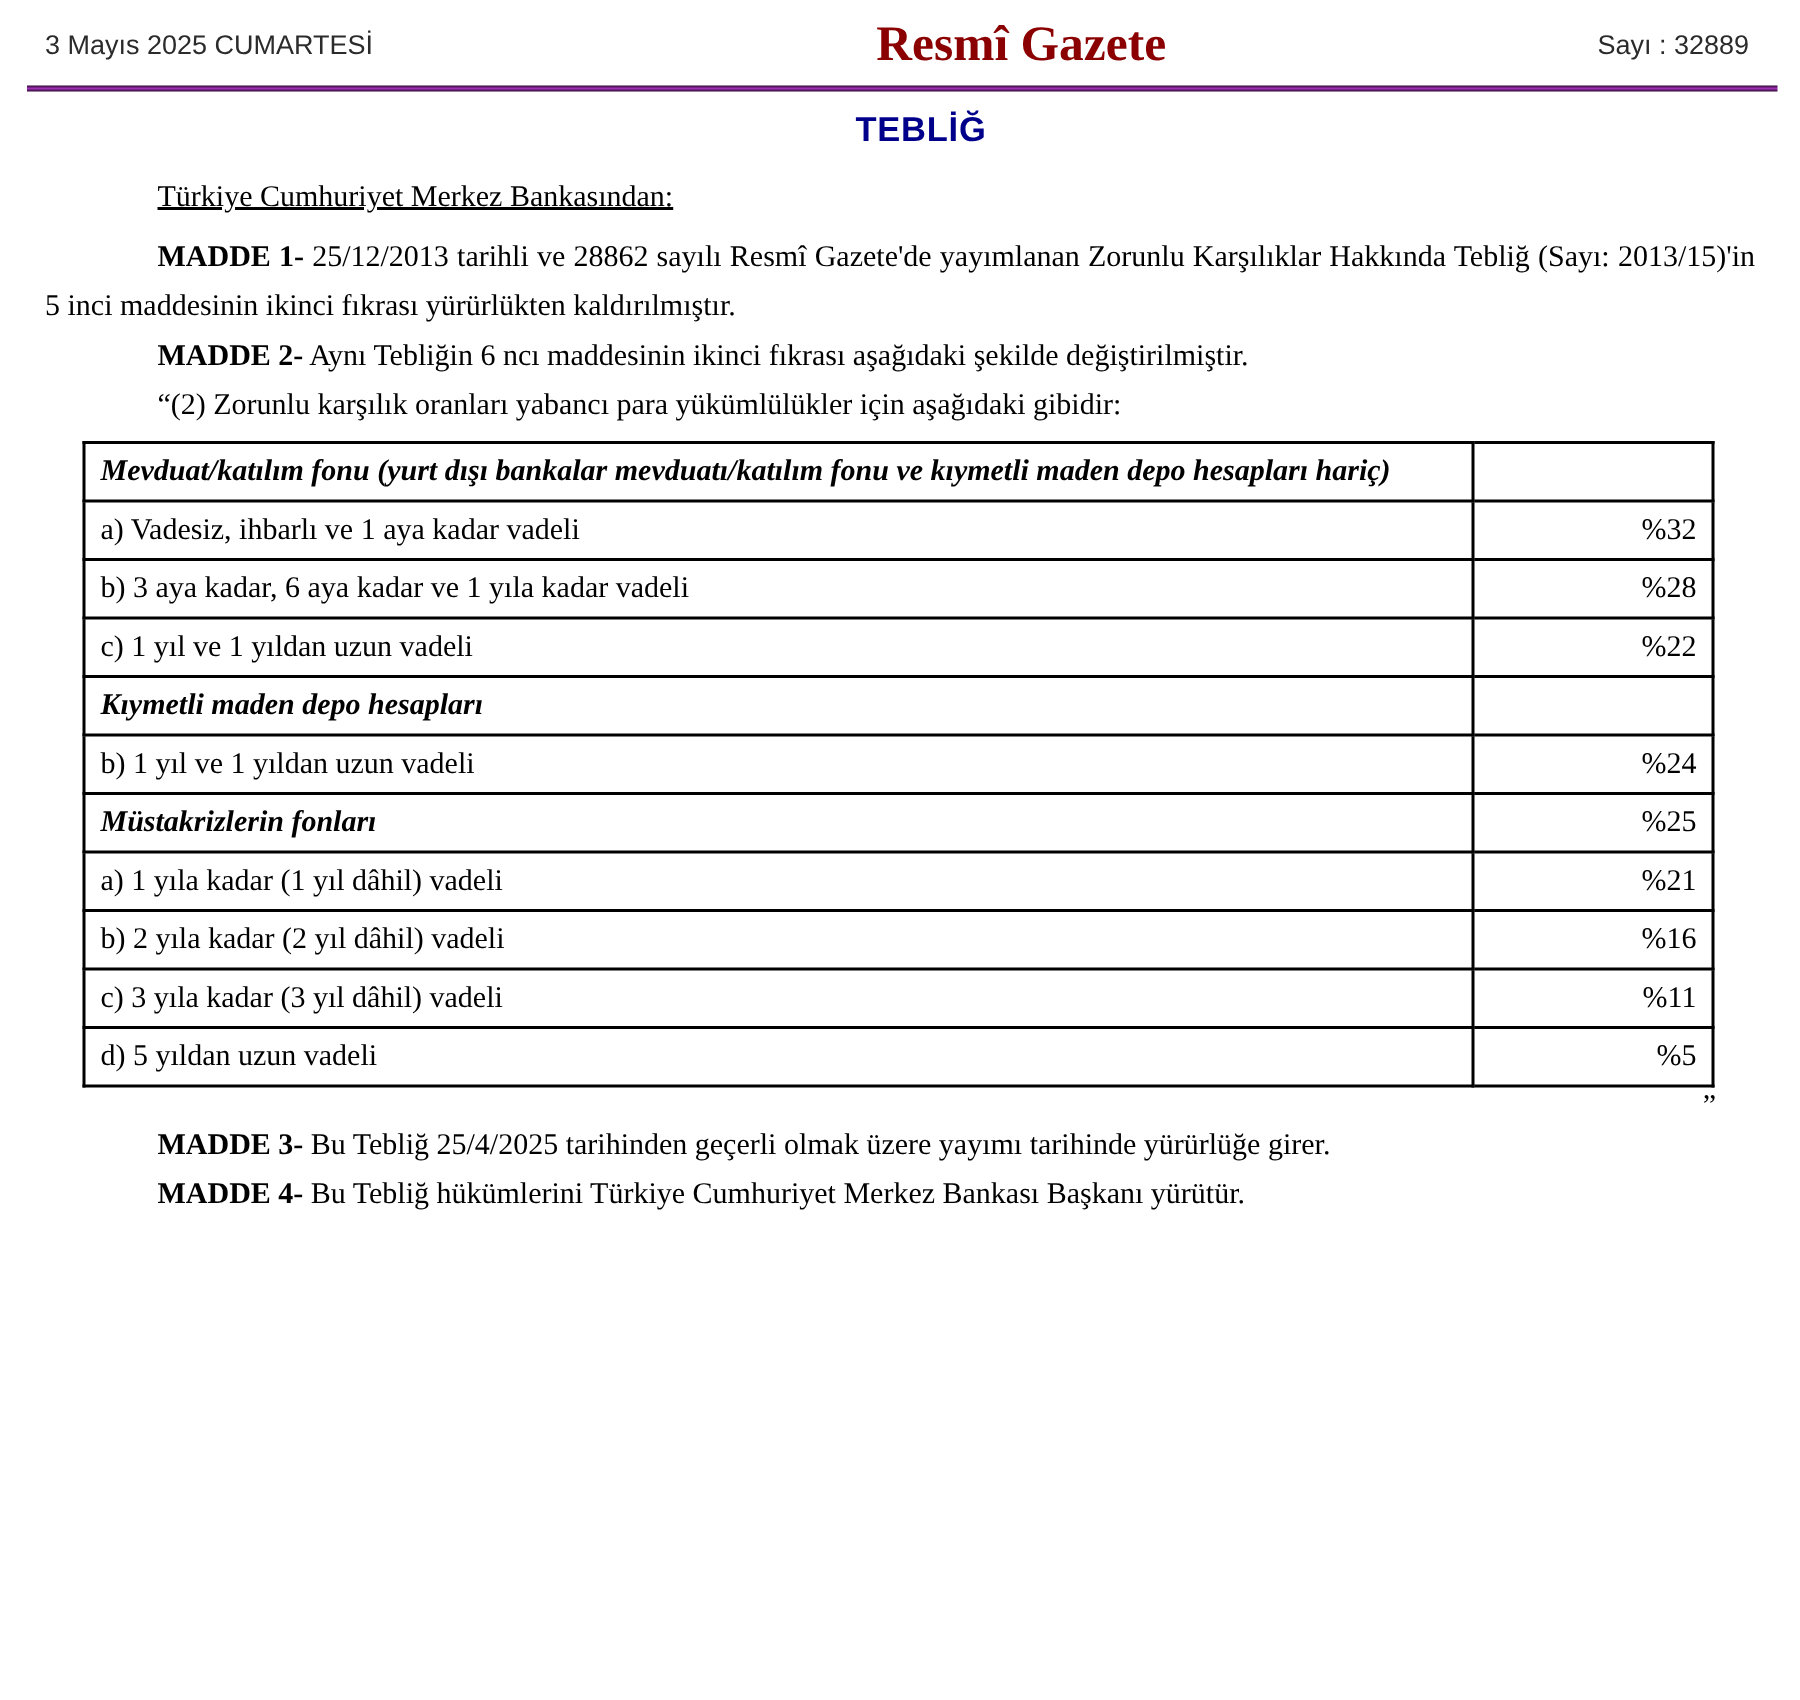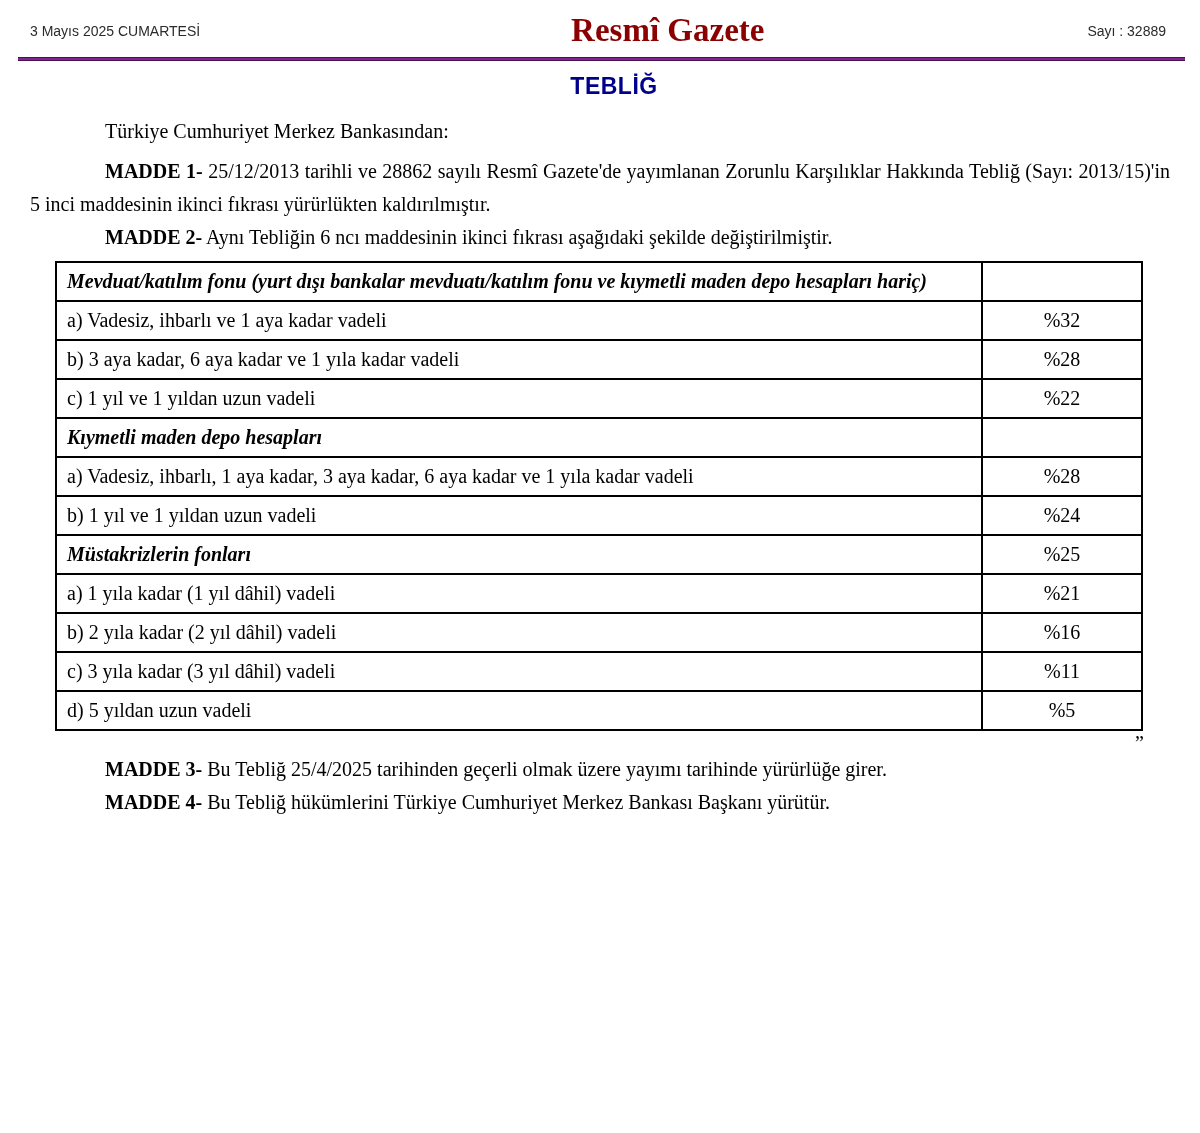--- a/index.html
+++ b/index.html
@@ -15,21 +15,21 @@
   }
   
   .masthead {
     display: flex;
     justify-content: space-between;
     align-items: center;
     padding: 12px 34px 8px 30px;
   }
   .masthead-date, .masthead-issue {
     font-family: "Liberation Sans", sans-serif;
-    font-size: 14px;
+    font-size: 18px;
     color: #2b2b2b;
     white-space: nowrap;
   }
   .masthead-title {
     font-family: "Liberation Serif", serif;
     font-size: 33px;
     font-weight: bold;
     color: #8B0000;
     white-space: nowrap;
     margin-left: 48px;
@@ -50,21 +50,21 @@
     color: #00008B;
     padding-left: 28px;
   }
   
   .doc-body { padding: 0 30px; }
   .from-line {
     margin: 20px 0 0 0;
     font-size: 20px;
     text-indent: 75px;
   }
-  .from-line span { }
+  .from-line span { text-decoration: underline; }
   .title-block {
     margin-top: 8px;
     text-align: center;
     font-weight: bold;
     font-size: 21px;
     line-height: 36px;
   }
   p.article {
     margin: 0;
     font-size: 20px;
@@ -84,21 +84,21 @@
     table-layout: fixed;
   }
   table.rates td {
     border: 2px solid #000000;
     padding: 5px 10px;
     line-height: 27px;
     vertical-align: middle;
   }
   td.cell-label { padding-left: 12px; }
   td.cell-label.cell-header { font-weight: bold; font-style: italic; }
-  td.cell-value { width: 138px; text-align: center; }
+  td.cell-value { width: 138px; text-align: right; }
   
   .closing-quote {
     text-align: right;
     padding-right: 26px;
     font-size: 20px;
     line-height: 20px;
     margin-top: 2px;
   }
   .trailing { margin-top: 10px; }
 </style>
@@ -118,20 +118,21 @@
 
   <div class="doc-body">
 
     <p class="from-line"><span>Türkiye Cumhuriyet Merkez Bankasından:</span></p>
 
 
     <p class="article first"><span class="article-label">MADDE 1-</span><span> 25/12/2013 tarihli ve 28862 sayılı Resmî Gazete'de yayımlanan Zorunlu Karşılıklar Hakkında Tebliğ (Sayı: 2013/15)'in 5 inci maddesinin ikinci fıkrası yürürlükten kaldırılmıştır.</span></p>
 
     <p class="article"><span class="article-label">MADDE 2-</span><span> Aynı Tebliğin 6 ncı maddesinin ikinci fıkrası aşağıdaki şekilde değiştirilmiştir.</span></p>
 
+    <p class="article no-justify">“(2) Zorunlu karşılık oranları yabancı para yükümlülükler için aşağıdaki gibidir:</p>
 
     <table class="rates">
       <tbody>
           <tr>
             <td class="cell-label cell-header">Mevduat/katılım fonu (yurt dışı bankalar mevduatı/katılım fonu ve kıymetli maden depo hesapları hariç)</td>
             <td class="cell-value"></td>
           </tr>
           <tr>
             <td class="cell-label">a) Vadesiz, ihbarlı ve 1 aya kadar vadeli</td>
             <td class="cell-value">%32</td>
@@ -140,24 +141,20 @@
             <td class="cell-label">b) 3 aya kadar, 6 aya kadar ve 1 yıla kadar vadeli</td>
             <td class="cell-value">%28</td>
           </tr>
           <tr>
             <td class="cell-label">c) 1 yıl ve 1 yıldan uzun vadeli</td>
             <td class="cell-value">%22</td>
           </tr>
           <tr>
             <td class="cell-label cell-header">Kıymetli maden depo hesapları</td>
             <td class="cell-value"></td>
-          </tr>
-          <tr>
-            <td class="cell-label">a) Vadesiz, ihbarlı, 1 aya kadar, 3 aya kadar, 6 aya kadar ve 1 yıla kadar vadeli</td>
-            <td class="cell-value">%28</td>
           </tr>
           <tr>
             <td class="cell-label">b) 1 yıl ve 1 yıldan uzun vadeli</td>
             <td class="cell-value">%24</td>
           </tr>
           <tr>
             <td class="cell-label cell-header">Müstakrizlerin fonları</td>
             <td class="cell-value">%25</td>
           </tr>
           <tr>

